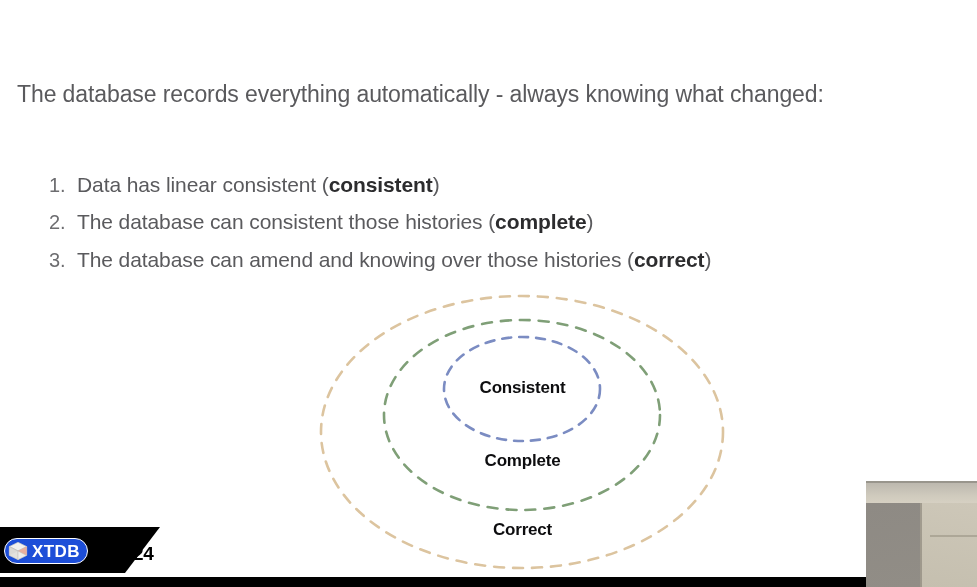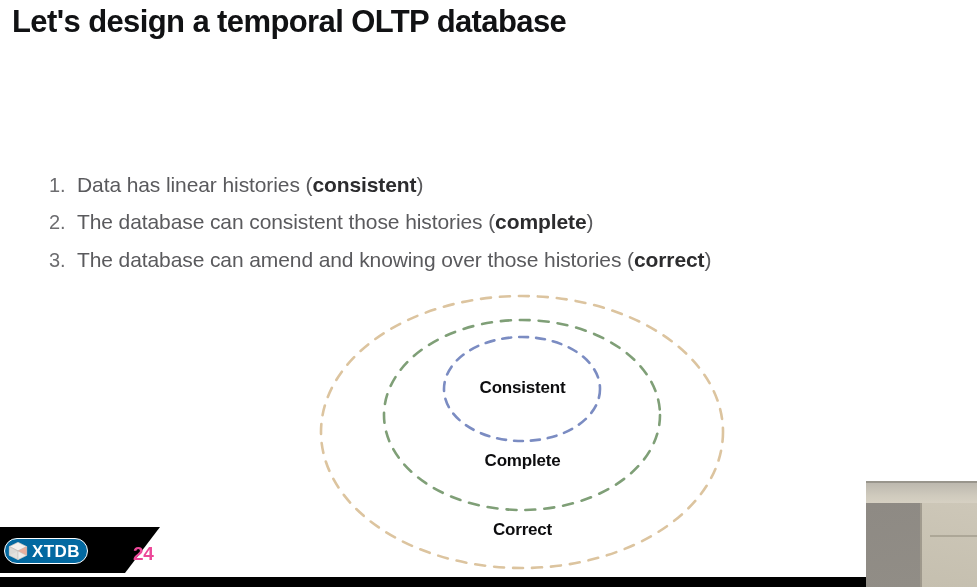--- a/index.html
+++ b/index.html
@@ -118,38 +118,38 @@
     position: absolute;
     left: 4px;
     top: 538px;
     height: 26px;
     display: flex;
     align-items: center;
     gap: 3px;
     padding: 0 7px 0 2px;
     border: 1.6px solid #ffffff;
     border-radius: 14px;
-    background: #0369a1;
+    background: #1d4ed8;
     box-sizing: border-box;
   }
   .logo-cube { width: 22px; height: 22px; display: block; }
   .logo-word {
     font-size: 17px;
     font-weight: 800;
     color: #ffffff;
     letter-spacing: 0.4px;
     line-height: 1;
   }
   .page-number {
     position: absolute;
     left: 133px;
     top: 543px;
     font-size: 19px;
     font-weight: 800;
-    color: #ec4899;
+    color: #000000;
     letter-spacing: -0.2px;
   }
 
   
   .webcam {
     position: absolute;
     left: 866px;
     top: 481px;
     width: 111px;
     height: 106px;
@@ -201,26 +201,26 @@
     width: 866px;
     height: 10px;
     background: #000000;
   }
 </style>
 </head>
 <body>
 
 <div class="slide">
 
-  <div class="slide-title">Let's design a temporal OLTP database</div>
-
+
+  <div class="slide-subtitle">The database records everything automatically - always knowing what changed:</div>
 
   <ol class="points-list">
     <li>
-      <span>Data has linear histories (</span><b>consistent</b><span>)</span>
+      <span>Data has linear consistent (</span><b>consistent</b><span>)</span>
     </li>
     <li>
       <span>The database can consistent those histories (</span><b>complete</b><span>)</span>
     </li>
     <li>
       <span>The database can amend and knowing over those histories (</span><b>correct</b><span>)</span>
     </li>
   </ol>
 
   <div class="venn">

